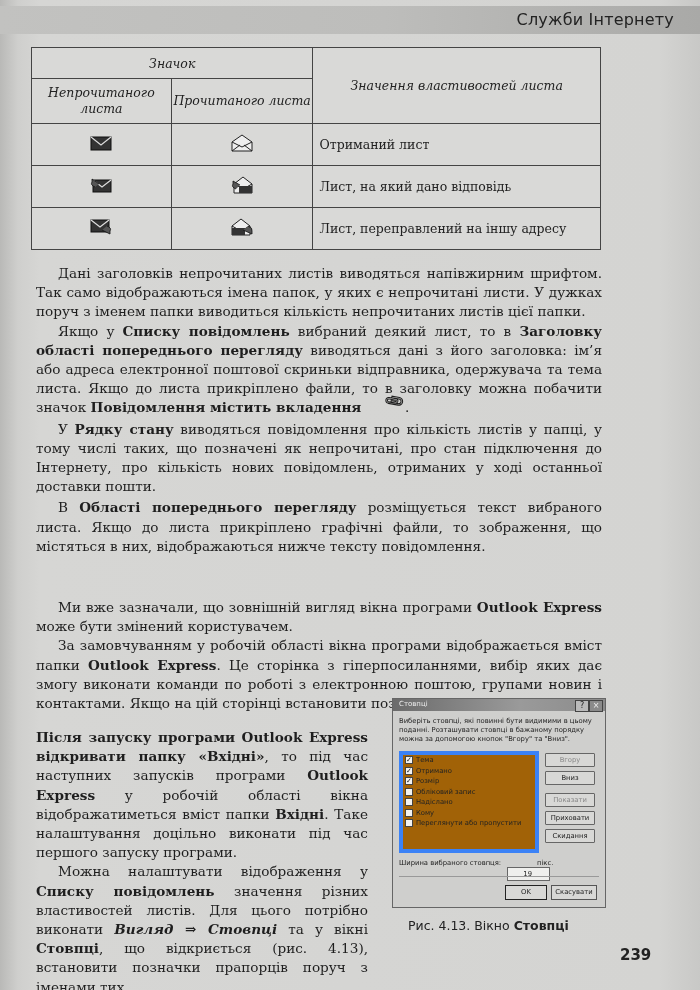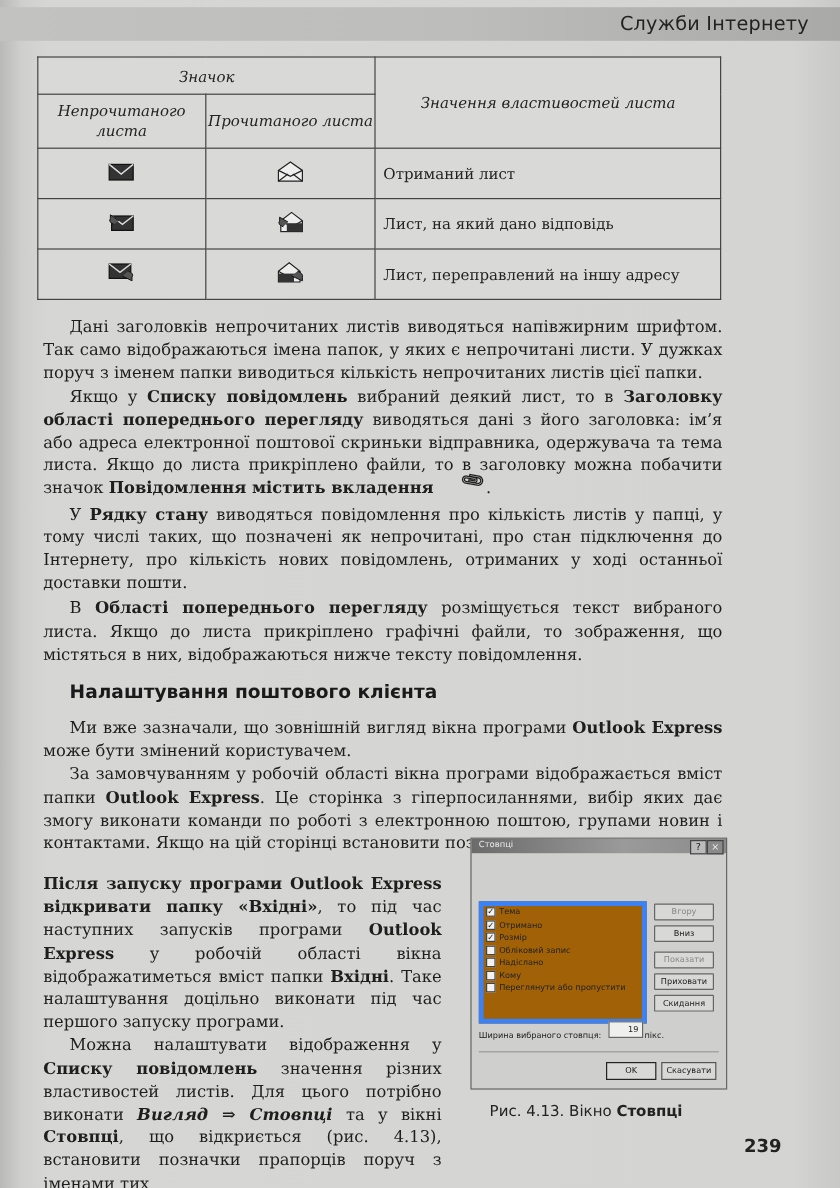--- a/index.html
+++ b/index.html
@@ -77,22 +77,22 @@
     font-size: 7px; line-height: 6px; text-align: center;
   }
   .dlg-sidebtn {
     position: absolute; left: 152px; width: 48px; height: 12px;
     border: 1px solid #666; background: #d8d8d6; text-align: center; line-height: 12px;
     border-radius: 1px;
   }
   .dlg-sidebtn.disabled { color: #888; }
   .dlg-width-label { position: absolute; left: 6px; top: 160px; }
   .dlg-width-input {
-    position: absolute; left: 114px; top: 152px; width: 24px; height: 12px;
-    border: 1px solid #666; background: #efefed; text-align: right; padding-right: 3px; line-height: 12px;
+    position: absolute; left: 114px; top: 168px; width: 24px; height: 12px;
+    border: 1px solid #666; background: #efefed; text-align: right; padding-right: 17px; line-height: 12px;
   }
   .dlg-width-unit { position: absolute; left: 144px; top: 160px; }
   .dlg-sep { position: absolute; left: 6px; top: 177px; width: 200px; border-top: 1px solid #999; }
   .dlg-ok, .dlg-cancel {
     position: absolute; top: 186px; height: 13px; line-height: 13px; text-align: center;
     border: 1px solid #555; background: #d8d8d6;
   }
   .dlg-ok { left: 112px; width: 40px; border: 1.5px solid #222; }
   .dlg-cancel { left: 158px; width: 44px; }
   .caption {
@@ -179,38 +179,38 @@
   </tbody>
     </table>
 
   <div class="text-body" style="top:264px">
     <p>Дані заголовків непрочитаних листів виводяться напівжирним шрифтом. Так само відображаються імена папок, у яких є непрочитані листи. У дужках поруч з іменем папки виводиться кількість непрочитаних листів цієї папки.</p>
     <p><span>Якщо у </span><b>Списку повідомлень</b><span> вибраний деякий лист, то в </span><b>Заголовку області попереднього перегляду</b><span> виводяться дані з його заголовка: ім’я або адреса електронної поштової скриньки відправника, одержувача та тема листа. Якщо до листа прикріплено файли, то в заголовку можна побачити значок </span><b>Повідомлення містить вкладення</b> <span style="display:inline-block;transform:rotate(-35deg);font-weight:bold;">📎︎</span><span>.</span></p>
     <p style="margin-top:2px"><span>У </span><b>Рядку стану</b><span> виводяться повідомлення про кількість листів у папці, у тому числі таких, що позначені як непрочитані, про стан підключення до Інтернету, про кількість нових повідомлень, отриманих у ході останньої доставки пошти.</span></p>
     <p style="margin-top:2px"><span>В </span><b>Області попереднього перегляду</b><span> розміщується текст вибраного листа. Якщо до листа прикріплено графічні файли, то зображення, що містяться в них, відображаються нижче тексту повідомлення.</span></p>
   </div>
 
-  <div class="section-heading">Налаштування поштового клієнта</div>
 
   <div class="text-body" style="top:598px">
     <p><span>Ми вже зазначали, що зовнішній вигляд вікна програми </span><b>Outlook Express</b><span> може бути змінений користувачем.</span></p>
     <p><span>За замовчуванням у робочій області вікна програми відображається вміст папки </span><b>Outlook Express</b><span>. Це сторінка з гіперпосиланнями, вибір яких дає змогу виконати команди по роботі з електронною поштою, групами новин і контактами. Якщо на цій сторінці встановити позначку прапорця </span></p>
   </div>
 
   <div class="text-body narrow" style="top:728px">
     <p style="text-indent:0"><b>Після запуску програми Outlook Express відкривати папку «Вхідні»</b><span>, то під час наступних запусків програми </span><b>Outlook Express</b><span> у робочій області вікна відображатиметься вміст папки </span><b>Вхідні</b><span>. Таке налаштування доцільно виконати під час першого запуску програми.</span></p>
     <p><span>Можна налаштувати відображення у </span><b>Списку повідомлень</b><span> значення різних властивостей листів. Для цього потрібно виконати </span><b><i>Вигляд ⇒ Стовпці</i></b><span> та у вікні </span><b>Стовпці</b><span>, що відкриється (рис. 4.13), встановити позначки прапорців поруч з іменами тих</span></p>
   </div>
 
   <div class="dialog">
     <div class="dlg-titlebar">
       <span class="dlg-title">Стовпці</span>
       <span class="dlg-btn-help">?</span>
       <span class="dlg-btn-close">×</span>
     </div>
+    <div class="dlg-instr">Виберіть стовпці, які повинні бути видимими в цьому поданні. Розташувати стовпці в бажаному порядку можна за допомогою кнопок "Вгору" та "Вниз".</div>
     <div class="dlg-list">
       <div class="dlg-item"><span class="cb">✓</span><span>Тема</span></div>
       <div class="dlg-item"><span class="cb">✓</span><span>Отримано</span></div>
       <div class="dlg-item"><span class="cb">✓</span><span>Розмір</span></div>
       <div class="dlg-item"><span class="cb"></span><span>Обліковий запис</span></div>
       <div class="dlg-item"><span class="cb"></span><span>Надіслано</span></div>
       <div class="dlg-item"><span class="cb"></span><span>Кому</span></div>
       <div class="dlg-item"><span class="cb"></span><span>Переглянути або пропустити</span></div>
     </div>
     <div class="dlg-sidebtn disabled" style="top:54px">Вгору</div>

